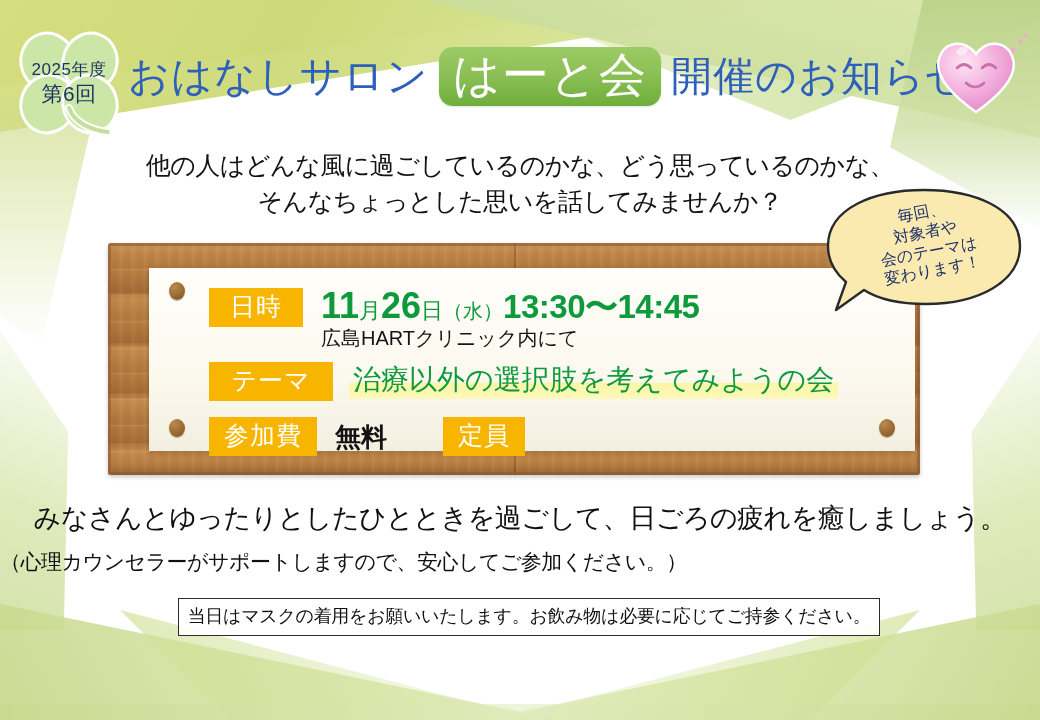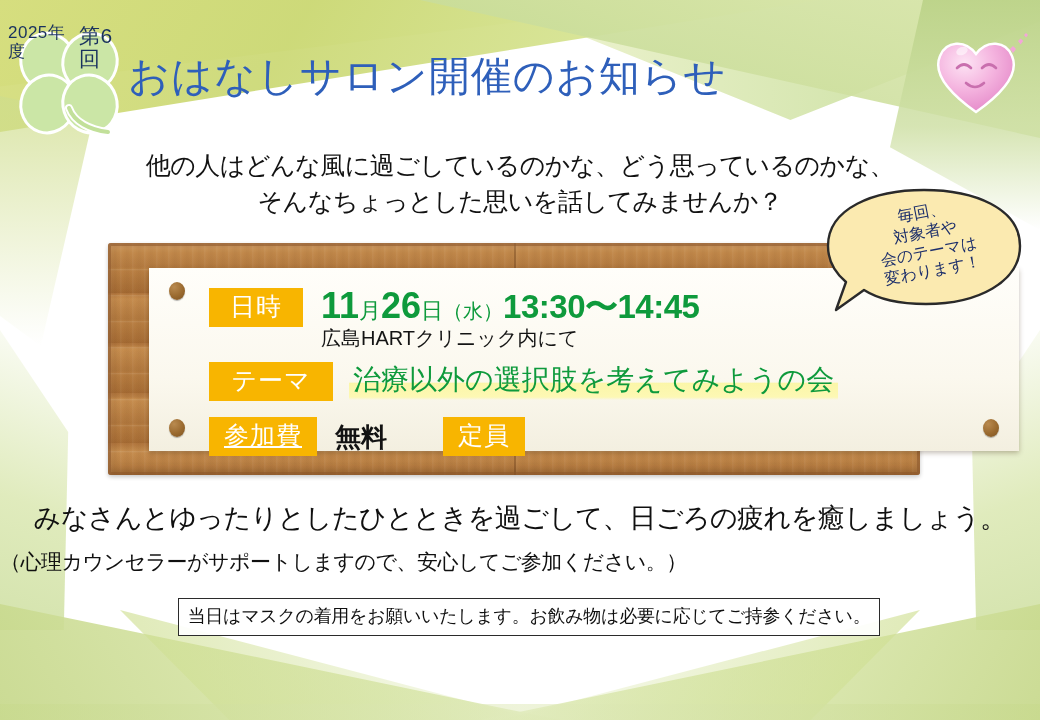--- a/index.html
+++ b/index.html
@@ -120,21 +120,22 @@
   .clover-badge {
     position: absolute;
     left: 8px; top: 24px;
     width: 122px; height: 118px;
   }
   .clover-badge svg { position: absolute; inset: 0; }
   .clover-text {
     position: absolute;
     inset: 0;
     display: flex;
-    flex-direction: row;
+    flex-direction: column;
+    align-items: center;
     justify-content: center;
     gap: 2px;
     color: #18315e;
     letter-spacing: .5px;
   }
   .clover-year { font-size: 17px; line-height: 1.1; }
   .clover-no   { font-size: 21px; line-height: 1.1; }
 
   
   .title-row {
@@ -242,21 +243,21 @@
     box-shadow: inset 0 0 0 3px rgba(140,85,40,.55),
                 inset 0 3px 7px rgba(255,255,255,.20),
                 inset 0 -4px 8px rgba(80,44,16,.30);
     pointer-events: none;
   }
 
   
   .paper {
     position: absolute;
     left: 149px; top: 268px;
-    width: 870px; height: 183px;
+    width: 766px; height: 183px;
     background: linear-gradient(180deg, #fffefa 0%, #fbf8ee 60%, #f3efe0 100%);
     box-shadow: 0 2px 5px rgba(60,35,10,.30);
   }
   .pin {
     position: absolute;
     width: 16px; height: 18px;
     border-radius: 50%;
     background: radial-gradient(circle at 32% 28%, #b98a4f 0%, #9a6a2f 55%, #7d5322 100%);
     box-shadow: 0 1px 1px rgba(0,0,0,.3);
   }
@@ -282,21 +283,21 @@
     color: #ffffff;
     font-size: 25px;
     line-height: 1;
     padding: 6px 8px 8px 8px;
     letter-spacing: 1px;
     white-space: nowrap;
     flex: none;
   }
   .tag.w-date  { width: 78px; }
   .tag.w-theme { width: 108px; }
-  .tag.w-fee   { width: 92px; text-decoration: underline; }
+  .tag.w-fee   { width: 92px; }
   .tag.w-cap   { width: 66px; padding-left: 8px; }
 
   .date-block { margin-left: 18px; }
   .date-main {
     color: #0e9a3c;
     line-height: 1;
     white-space: nowrap;
   }
   .date-main .big  { font-size: 36px; font-weight: bold; }
   .date-main .unit { font-size: 22px; }
@@ -418,20 +419,21 @@
       <path d="M61 84 C 66 98, 82 106, 100 108" fill="none" stroke="#c2e09a" stroke-width="4" stroke-linecap="round"></path>
     </svg>
     <div class="clover-text">
       <div class="clover-year">2025年度</div>
       <div class="clover-no">第6回</div>
     </div>
   </div>
 
   <div class="title-row">
     <span class="title-part">おはなしサロン</span>
+    <span class="title-badge">はーと会</span>
     <span class="title-part">開催のお知らせ</span>
   </div>
 
   <div class="heart-mascot">
     <svg viewBox="0 0 96 86">
       <defs>
         <radialGradient id="hg" cx="35%" cy="28%" r="78%">
           <stop offset="0%" stop-color="#fde4f4"></stop>
           <stop offset="48%" stop-color="#f5b6e0"></stop>
           <stop offset="100%" stop-color="#e487c8"></stop>

